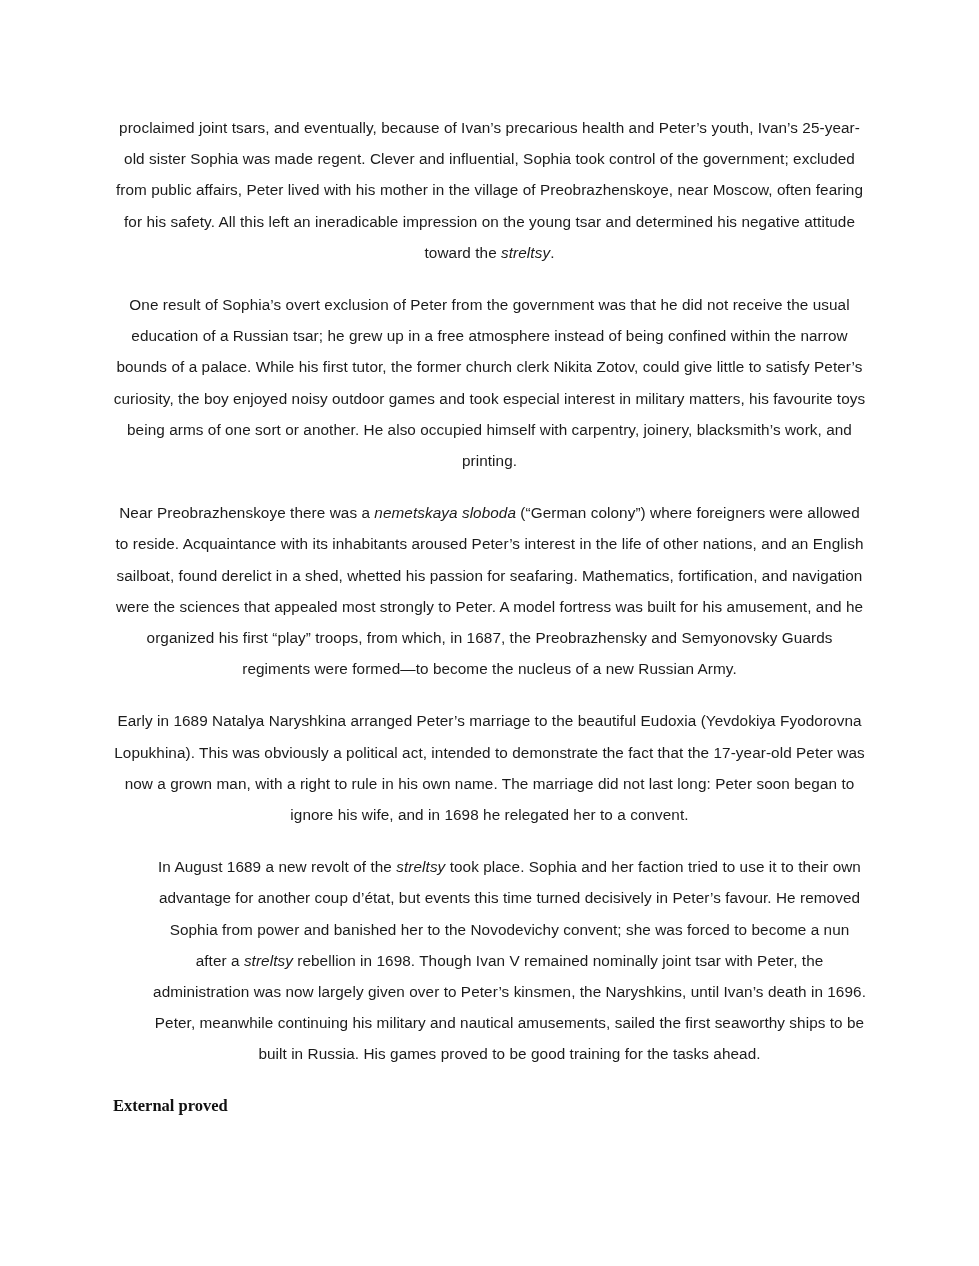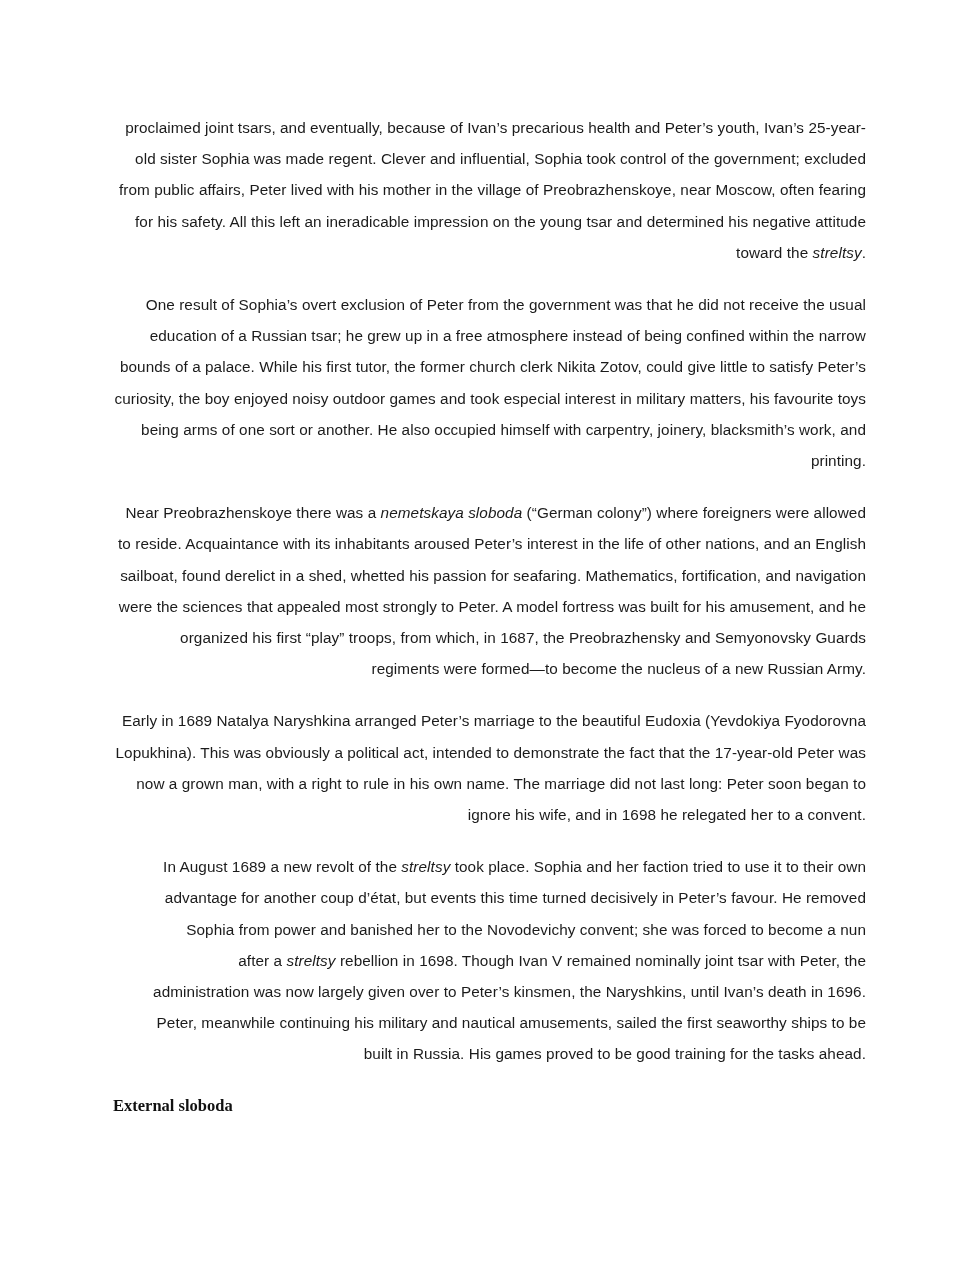--- a/index.html
+++ b/index.html
@@ -18,21 +18,21 @@
     width: 979px;
     height: 1266px;
     padding: 112px 113px 0 113px;
     background: #ffffff;
   }
   .para {
     font-size: 15.3px;
     line-height: 31.2px;
     color: #1b1b1b;
     margin: 0 0 21px 0;
-    text-align: right;
+    text-align: center;
     letter-spacing: 0.005em;
   }
   .para:last-of-type {
     margin-bottom: 0;
     margin-left: 40px;
   }
   em, .it {
     font-style: italic;
   }
   .heading {
@@ -50,15 +50,15 @@
 <div id="page">
 
   <div>
     <p class="para">proclaimed joint tsars, and eventually, because of Ivan’s precarious health and Peter’s youth, Ivan’s 25-year-old sister Sophia was made regent. Clever and influential, Sophia took control of the government; excluded from public affairs, Peter lived with his mother in the village of Preobrazhenskoye, near Moscow, often fearing for his safety. All this left an ineradicable impression on the young tsar and determined his negative attitude toward the <em class="it">streltsy</em>.</p>
     <p class="para">One result of Sophia’s overt exclusion of Peter from the government was that he did not receive the usual education of a Russian tsar; he grew up in a free atmosphere instead of being confined within the narrow bounds of a palace. While his first tutor, the former church clerk Nikita Zotov, could give little to satisfy Peter’s curiosity, the boy enjoyed noisy outdoor games and took especial interest in military matters, his favourite toys being arms of one sort or another. He also occupied himself with carpentry, joinery, blacksmith’s work, and printing.</p>
     <p class="para">Near Preobrazhenskoye there was a <em class="it">nemetskaya sloboda</em> (“German colony”) where foreigners were allowed to reside. Acquaintance with its inhabitants aroused Peter’s interest in the life of other nations, and an English sailboat, found derelict in a shed, whetted his passion for seafaring. Mathematics, fortification, and navigation were the sciences that appealed most strongly to Peter. A model fortress was built for his amusement, and he organized his first “play” troops, from which, in 1687, the Preobrazhensky and Semyonovsky Guards regiments were formed—to become the nucleus of a new Russian Army.</p>
     <p class="para">Early in 1689 Natalya Naryshkina arranged Peter’s marriage to the beautiful Eudoxia (Yevdokiya Fyodorovna Lopukhina). This was obviously a political act, intended to demonstrate the fact that the 17-year-old Peter was now a grown man, with a right to rule in his own name. The marriage did not last long: Peter soon began to ignore his wife, and in 1698 he relegated her to a convent.</p>
     <p class="para">In August 1689 a new revolt of the <em class="it">streltsy</em> took place. Sophia and her faction tried to use it to their own advantage for another coup d’état, but events this time turned decisively in Peter’s favour. He removed Sophia from power and banished her to the Novodevichy convent; she was forced to become a nun after a <em class="it">streltsy</em> rebellion in 1698. Though Ivan V remained nominally joint tsar with Peter, the administration was now largely given over to Peter’s kinsmen, the Naryshkins, until Ivan’s death in 1696. Peter, meanwhile continuing his military and nautical amusements, sailed the first seaworthy ships to be built in Russia. His games proved to be good training for the tasks ahead.</p>
   </div>
 
-  <h2 class="heading">External sloboda</h2>
+  <h2 class="heading">External proved</h2>
 
 </div>
 
 </body></html>

